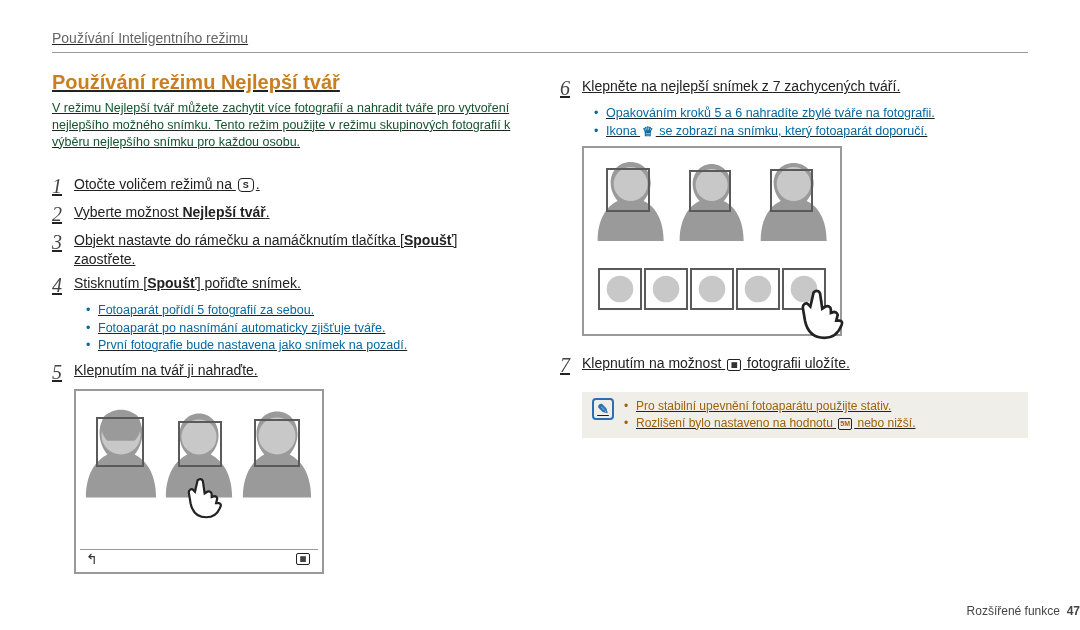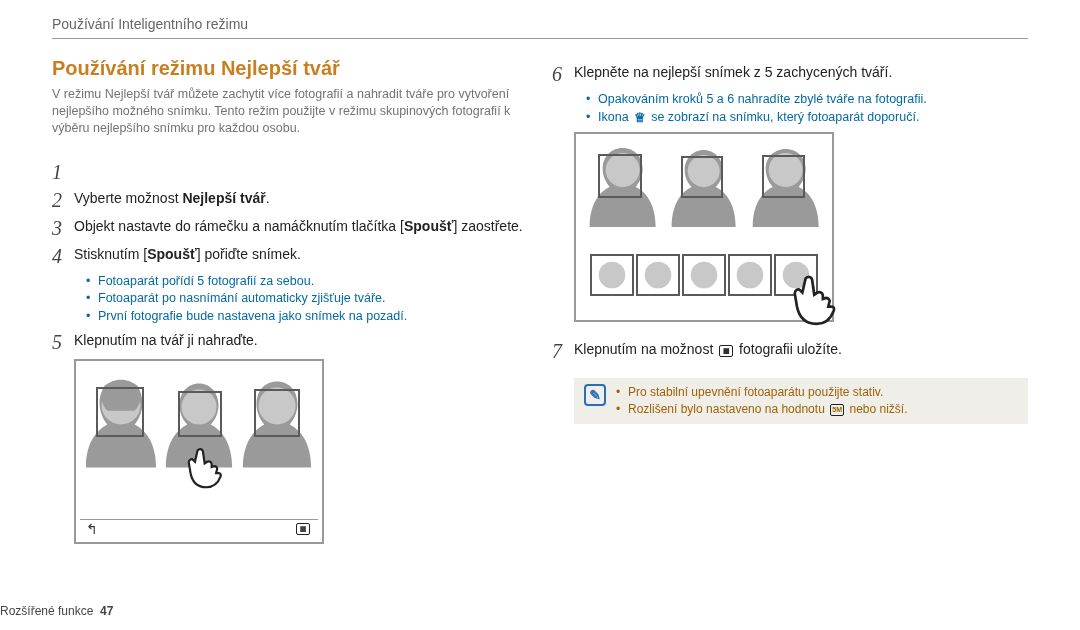--- a/index.html
+++ b/index.html
@@ -6,55 +6,56 @@
     margin: 0;
     padding: 0;
     font-family: "Segoe UI", Arial, sans-serif;
     background: #fff;
     color: #222;
     width: 1080px;
     height: 630px;
     box-sizing: border-box;
   }
   .page {
-    padding: 16px 52px 0 52px;
+    padding: 30px 52px 0 52px;
     box-sizing: border-box;
     width: 100%;
     height: 100%;
     position: relative;
+    text-decoration: underline;
   }
   .breadcrumb {
     font-size: 14px;
     color: #666;
     padding-bottom: 4px;
   }
   .hr {
     border: none;
     border-top: 1px solid #999;
     margin: 2px 0 0 0;
   }
   .columns {
     display: flex;
-    gap: 24px;
+    gap: 40px;
     margin-top: 18px;
   }
   .col {
     flex: 1;
     min-width: 0;
   }
   h2.section-title {
     color: #c97f1f;
     font-weight: 600;
     font-size: 20px;
     margin: 0 0 6px 0;
   }
   .intro {
     font-size: 12.5px;
     line-height: 1.35;
-    color: #737373;
+    color: #14532d;
     margin: 0 0 24px 0;
   }
   .step {
     display: flex;
     align-items: flex-start;
     margin: 6px 0;
   }
   .step-num {
     font-style: italic;
     font-family: Georgia, "Times New Roman", serif;
@@ -227,40 +228,43 @@
   .notebox ul li::before {
     content: "•";
     position: absolute;
     left: 0;
   }
   .footer {
     position: absolute;
     bottom: 12px;
     left: 0;
     right: 0;
-    text-align: left;
+    text-align: right;
     font-size: 12px;
     color: #444;
   }
 </style>
 </head>
 <body>
 
 <div class="page">
   <div class="breadcrumb">Používání Inteligentního režimu</div>
   <hr class="hr">
 
   <div class="columns">
 
     <div class="col">
       <h2 class="section-title">Používání režimu Nejlepší tvář</h2>
       <p class="intro">V režimu Nejlepší tvář můžete zachytit více fotografií a nahradit tváře pro vytvoření nejlepšího možného snímku. Tento režim použijte v režimu skupinových fotografií k výběru nejlepšího snímku pro každou osobu.</p>
 
       <div class="step">
         <div class="step-num">1</div>
+        <div class="step-body">
+          <span>Otočte voličem režimů na </span><span class="inline-icon">S</span><span>.</span>
+        </div>
       </div>
 
       <div class="step">
         <div class="step-num">2</div>
         <div class="step-body">
           <span>Vyberte možnost </span><b>Nejlepší tvář</b><span>.</span>
         </div>
       </div>
 
       <div class="step">
@@ -318,21 +322,21 @@
         <div class="bottom-bar">
           <span>↰</span>
           <span class="inline-icon small-rect">▦</span>
         </div>
       </div>
     </div>
 
     <div class="col">
       <div class="step">
         <div class="step-num">6</div>
-        <div class="step-body">Klepněte na nejlepší snímek z 5 zachycených tváří.</div>
+        <div class="step-body">Klepněte na nejlepší snímek z 7 zachycených tváří.</div>
       </div>
       <ul class="sub">
         <li>Opakováním kroků 5 a 6 nahradíte zbylé tváře na fotografii.</li>
         <li>
           <span>Ikona </span><span class="inline-icon crown">♕</span><span> se zobrazí na snímku, který fotoaparát doporučí.</span>
         </li>
       </ul>
 
       <div class="illus right-fig">
         <div class="faces-row" style="height:110px;">

